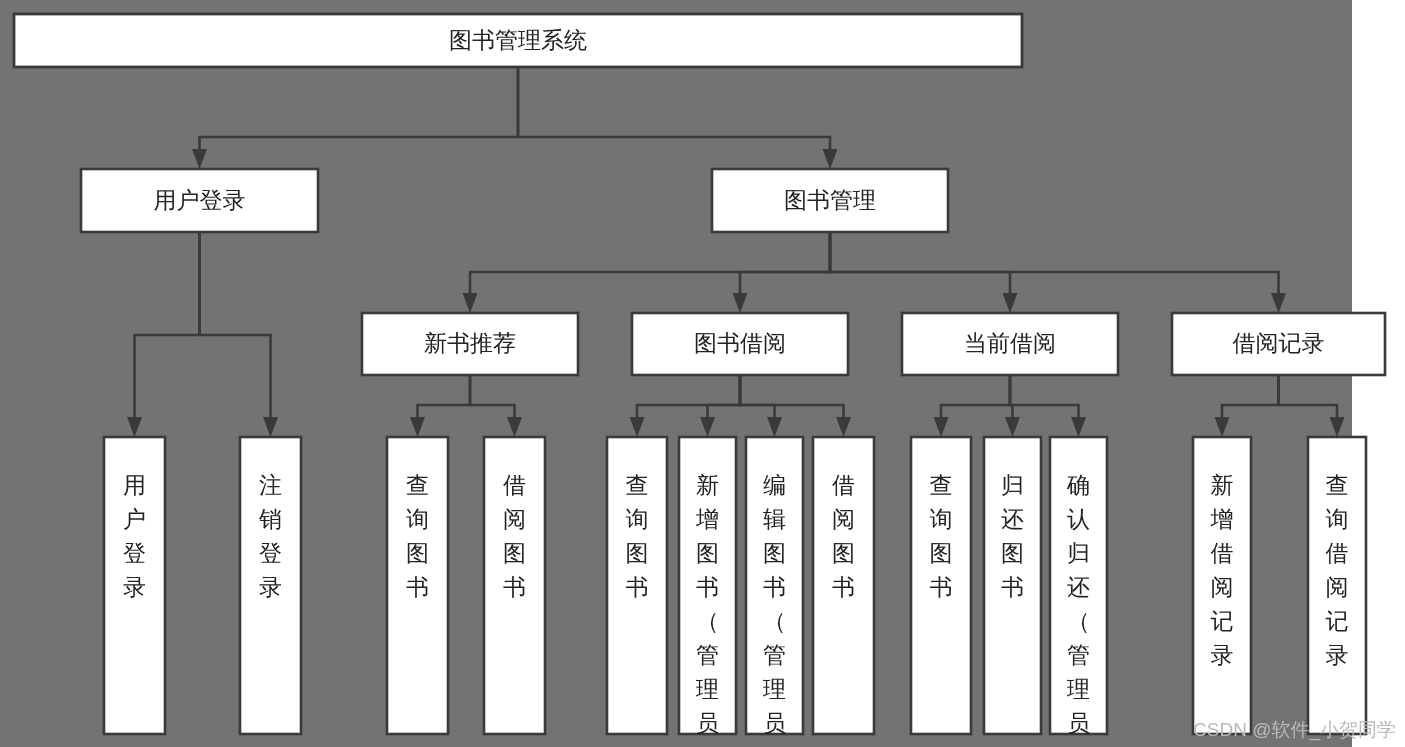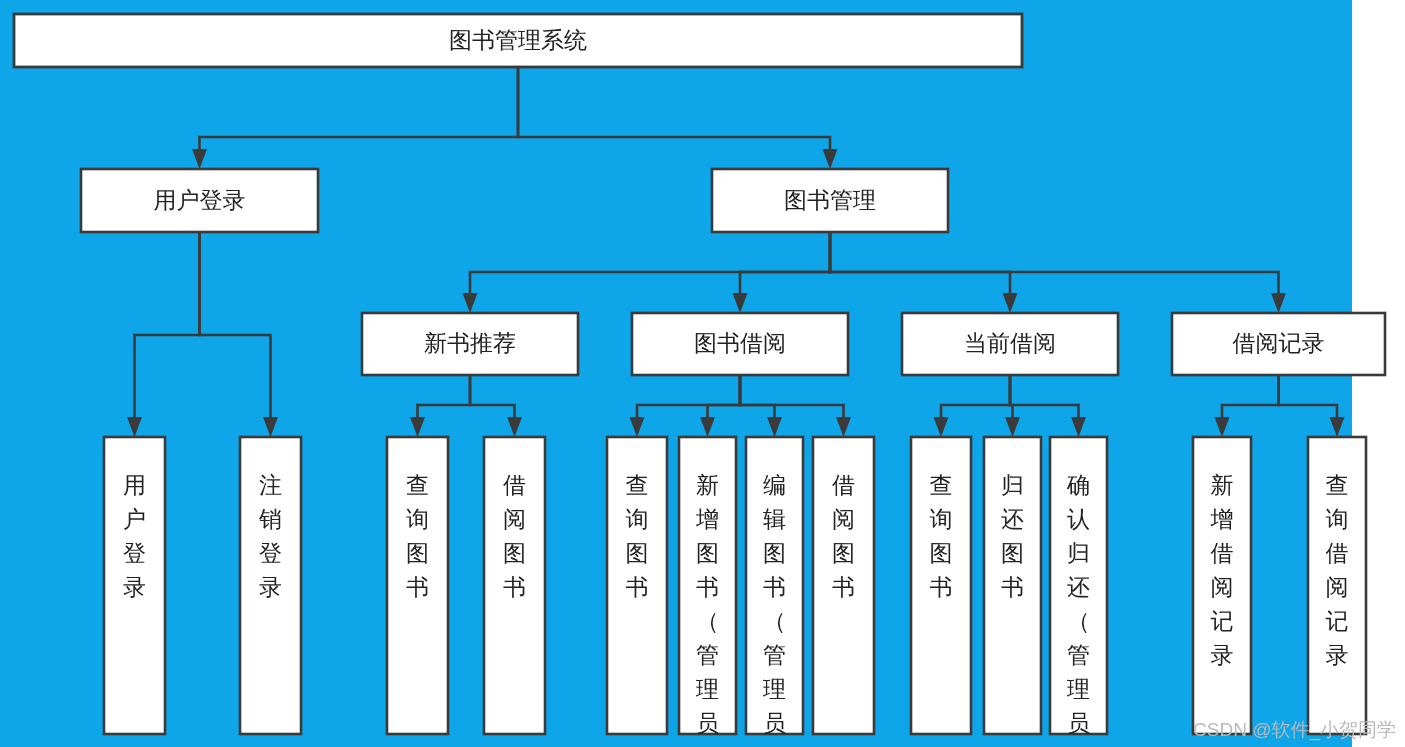--- a/index.html
+++ b/index.html
@@ -11,21 +11,21 @@
   body {
     width: 1405px;
     height: 747px;
     font-family: "Liberation Sans", "DejaVu Sans", sans-serif;
     overflow: hidden;
   }
   #diagram-root {
     position: relative;
     width: 1352px;
     height: 747px;
-    background: #0ea5e9;
+    background: #737373;
   }
   svg.diagram-canvas {
     position: absolute;
     top: 0;
     left: 0;
     width: 1405px;
     height: 747px;
     display: block;
   }
   .node-box {

